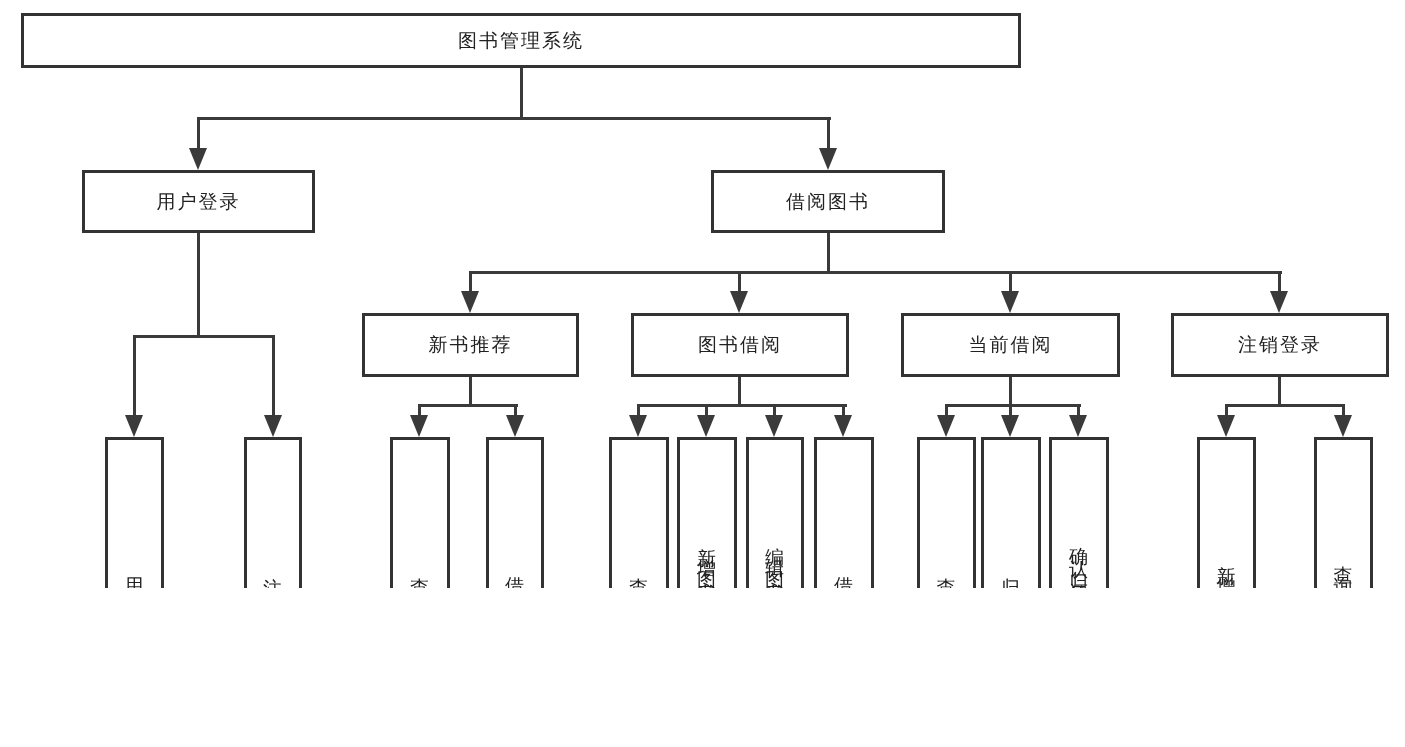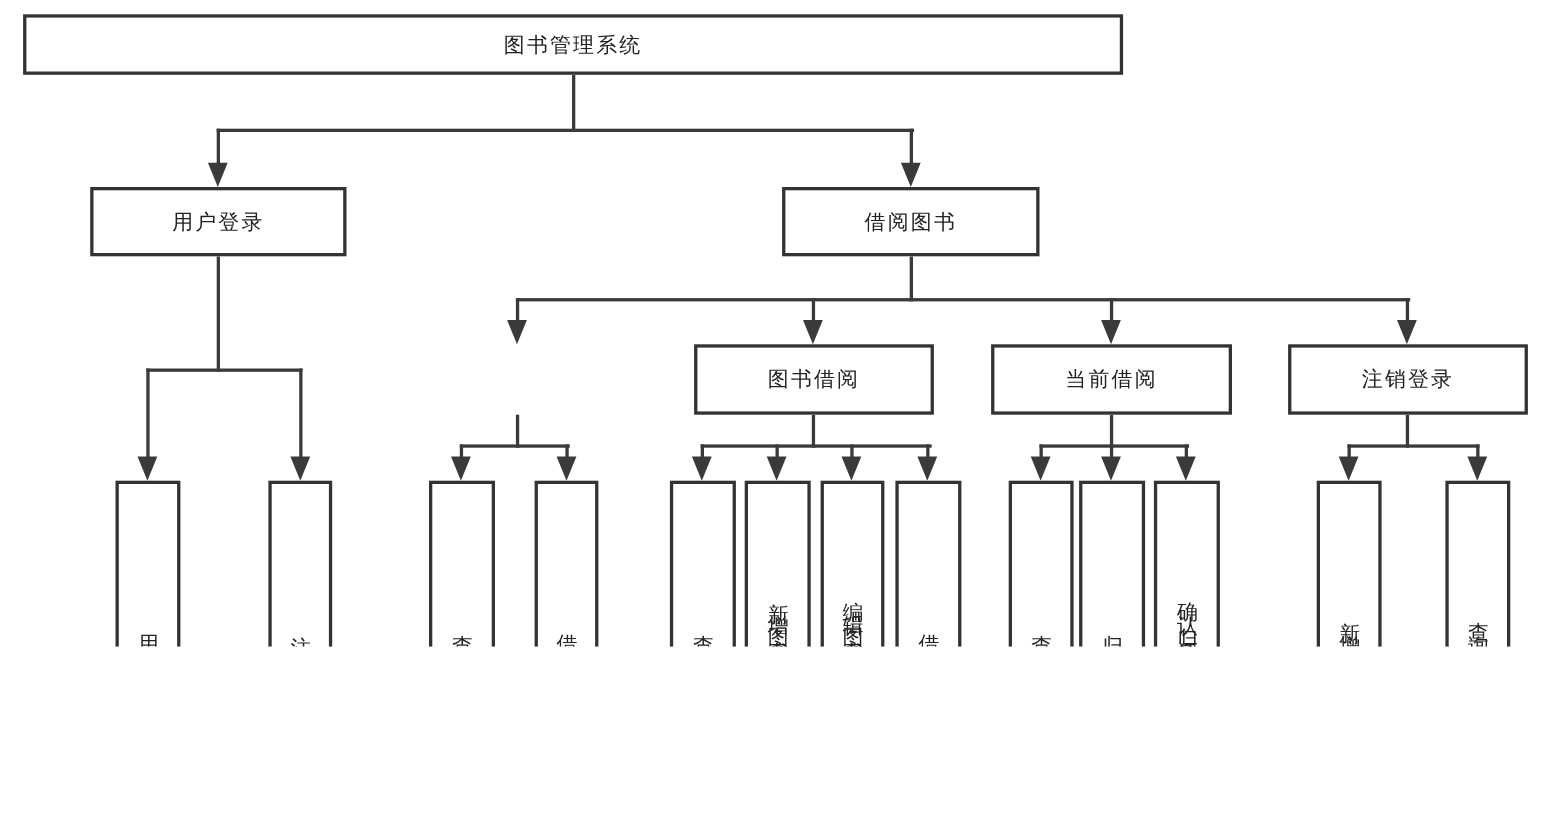--- a/index.html
+++ b/index.html
@@ -127,20 +127,23 @@
     <span>图书管理系统</span>
   </div>
 
   <div class="box h" style="left:82px;top:170px;width:233px;height:63px">
     <span>用户登录</span>
   </div>
   <div class="box h" style="left:711px;top:170px;width:234px;height:63px">
     <span>借阅图书</span>
   </div>
 
+  <div class="box h" style="left:362px;top:313px;width:217px;height:64px">
+    <span>新书推荐</span>
+  </div>
   <div class="box h" style="left:631px;top:313px;width:218px;height:64px">
     <span>图书借阅</span>
   </div>
   <div class="box h" style="left:901px;top:313px;width:219px;height:64px">
     <span>当前借阅</span>
   </div>
   <div class="box h" style="left:1171px;top:313px;width:218px;height:64px">
     <span>注销登录</span>
   </div>
 

